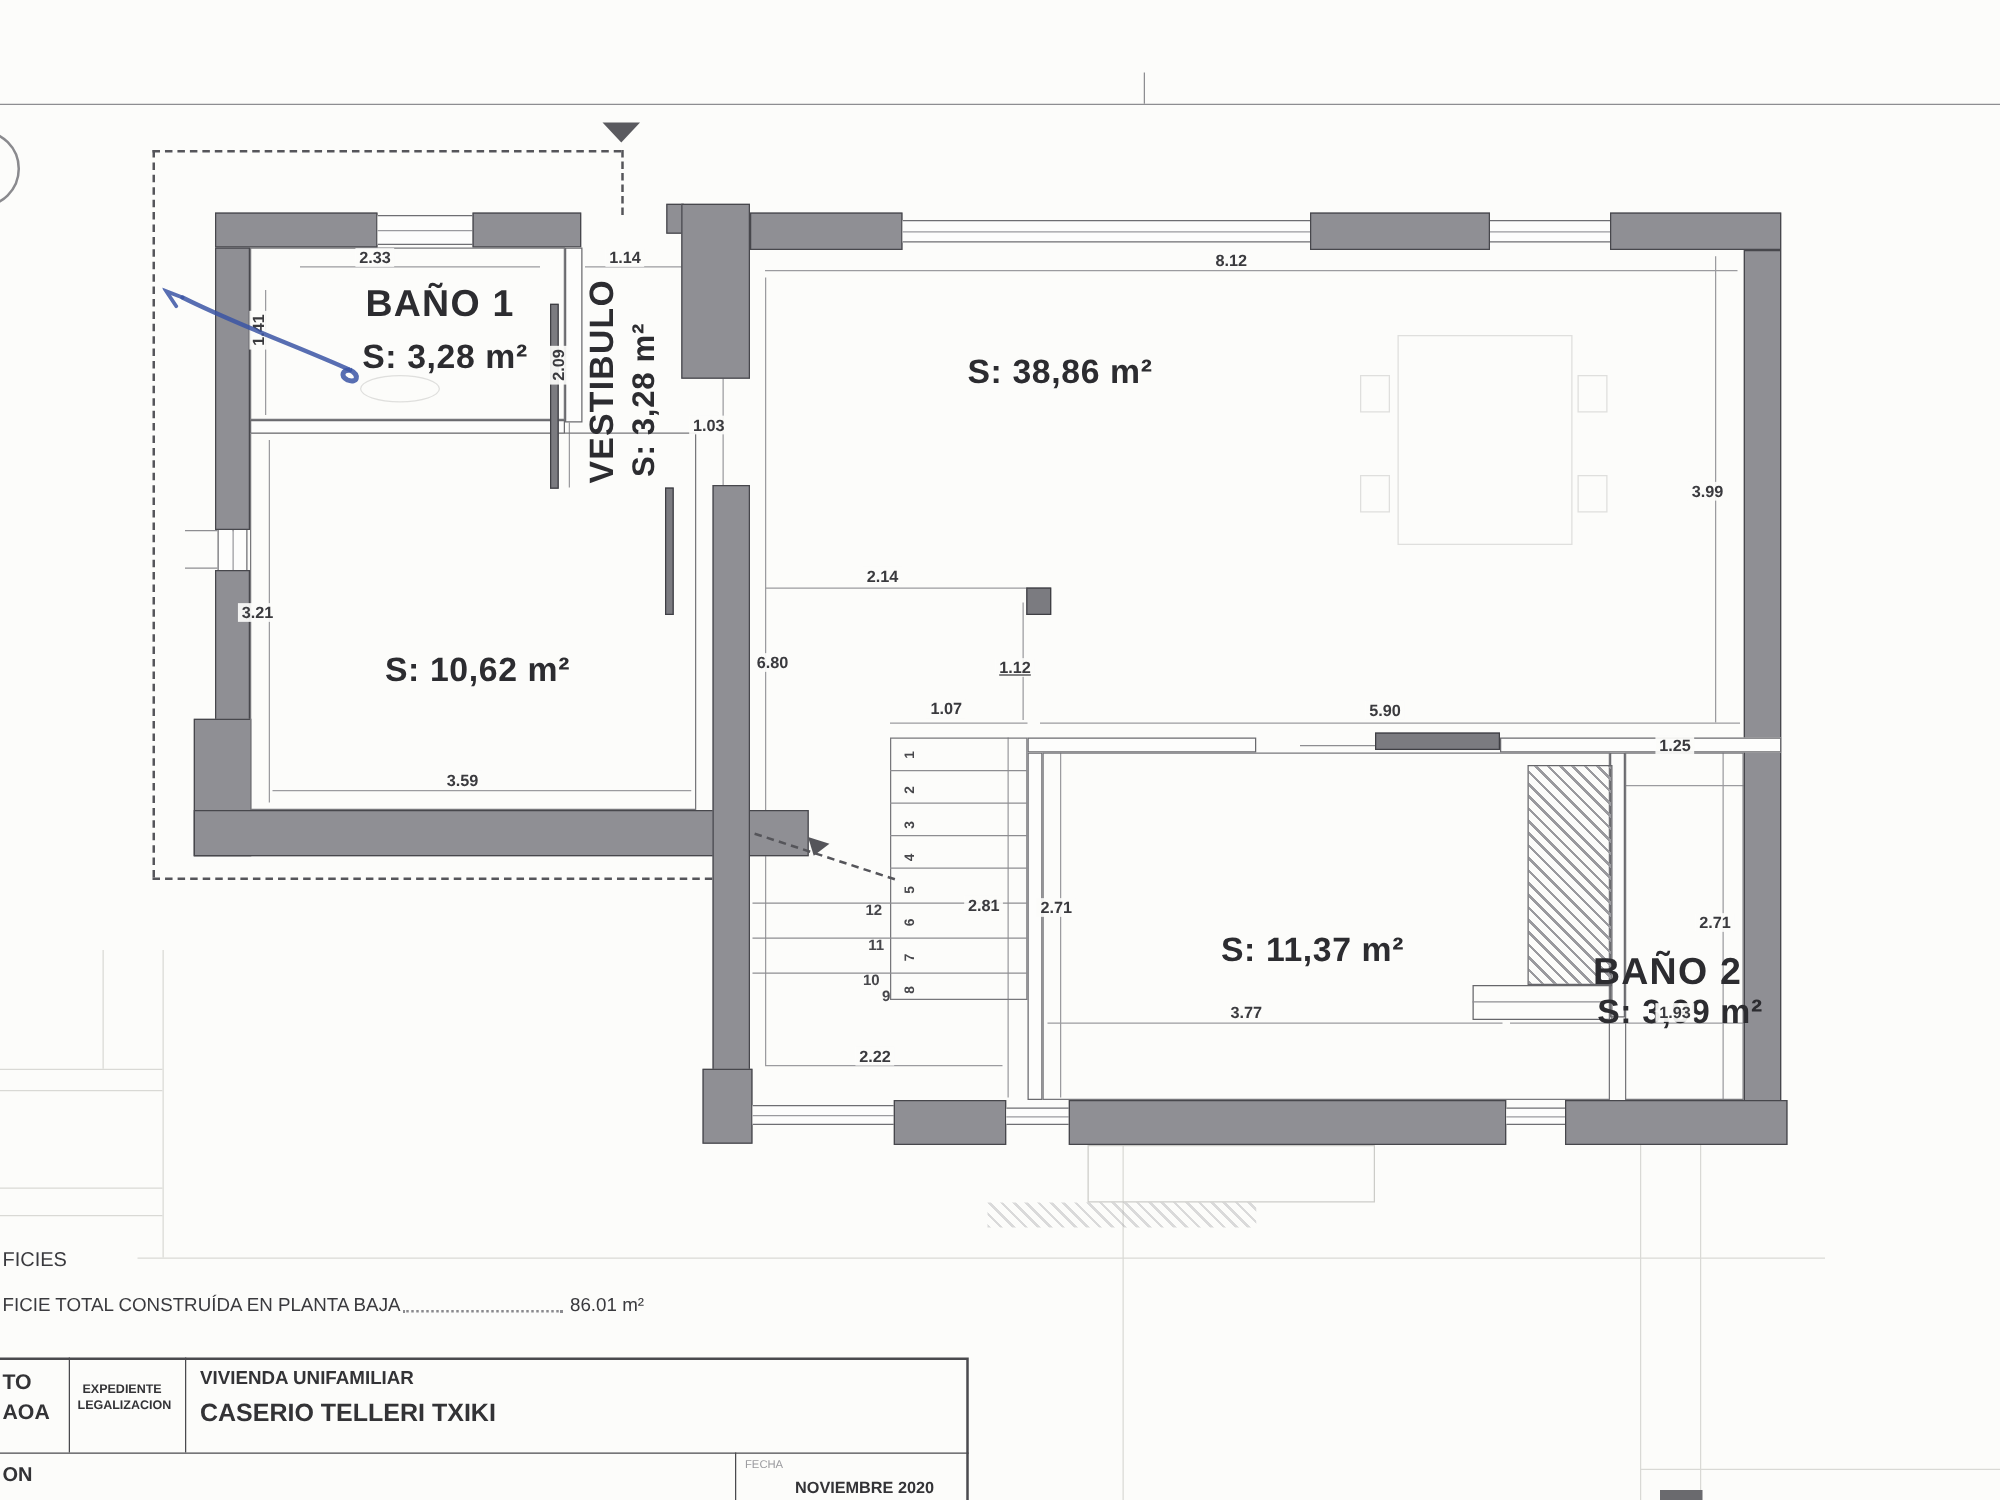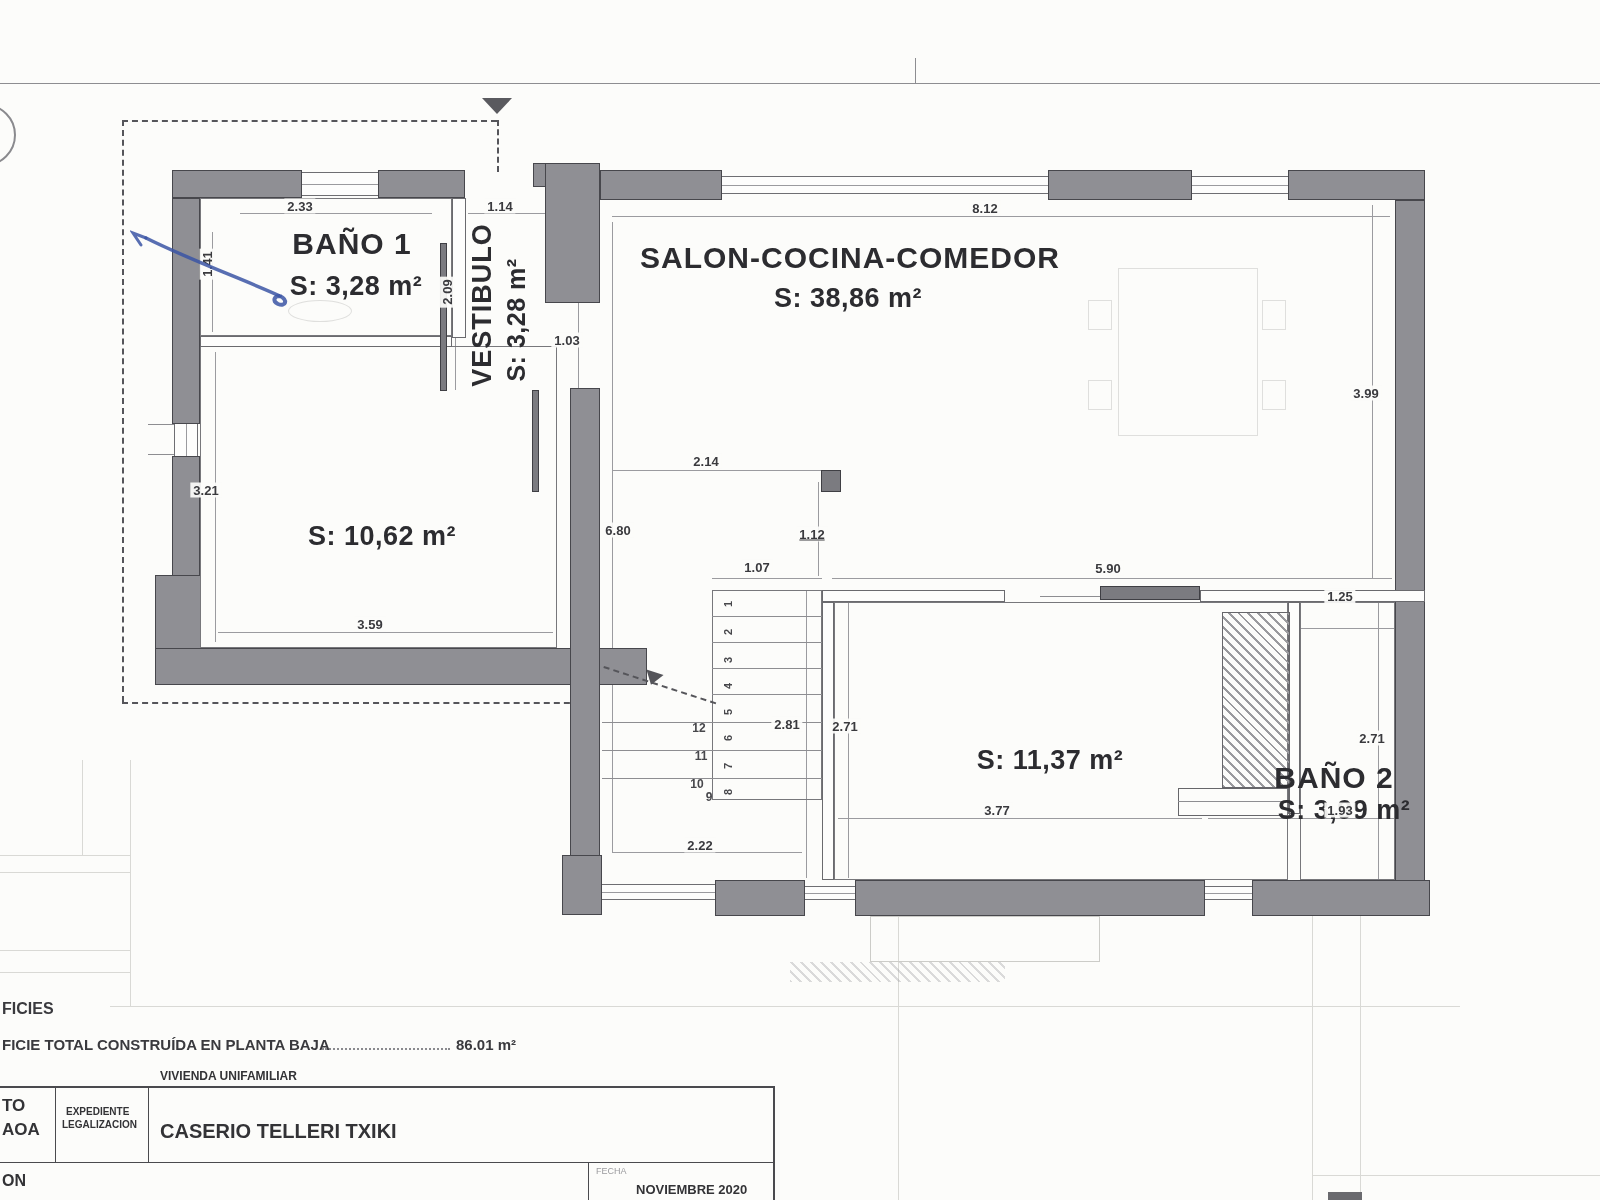--- a/index.html
+++ b/index.html
@@ -33,21 +33,21 @@
   .snum{position:absolute;font-size:12px;font-weight:bold;color:#47474b;transform:translate(-50%,-50%);}
   .snum.rot{transform:translate(-50%,-50%) rotate(-90deg);font-size:11px;}
   .ghost{opacity:.14;border:1.5px solid #333;}
   .hatch{background:repeating-linear-gradient(45deg,#9a9a9e 0 2px,transparent 2px 7px);}
   .tri-down{width:0;height:0;border-left:15px solid transparent;border-right:15px solid transparent;
             border-top:16px solid #5a5a5f;}
   .tri-small{width:0;height:0;border-left:9px solid transparent;border-right:9px solid transparent;
              border-top:13px solid #55555a;transform:rotate(18deg);}
   .tb-line{border-color:#4a4a4e !important;}
   .tb-text{position:absolute;font-weight:bold;color:#333336;white-space:nowrap;}
-  .note{position:absolute;font-weight:bold;color:#3a3a3e;font-size:15px;white-space:nowrap;}
+  .note{position:absolute;font-weight:normal;color:#3a3a3e;font-size:15px;white-space:nowrap;}
   .dots{border-bottom:2px dotted #8a8a8e;height:0;}
 </style>
 </head>
 <body>
 
 <div id="sheet">
 
   <div class="abs tl-h" style="left:0;top:83;left:0px;top:83px;width:1600px;"></div>
   <div class="abs tl-v" style="left:915px;top:58px;height:25px;"></div>
   <div class="abs" style="left:-46px;top:104px;width:62px;height:62px;border:2px solid #8a8a8e;border-radius:50%;"></div>
@@ -174,21 +174,20 @@
   <span class="snum" style="left:701px;top:756px;">11</span>
   <span class="snum" style="left:697px;top:784px;">10</span>
   <span class="snum" style="left:709px;top:797px;">9</span>
 
   <span class="rname" style="left:352px;top:244px;text-align:right;">BAÑO 1</span>
   <span class="rarea" style="left:356px;top:286px;">S: 3,28 m²</span>
 
   <span class="rname rot90" style="left:482px;top:305px;font-size:27px;">VESTIBULO</span>
   <span class="rarea rot90" style="left:516px;top:320px;font-size:25px;">S: 3,28 m²</span>
 
-  <span class="rname" style="left:850px;top:258px;">SALON-COCINA-COMEDOR</span>
   <span class="rarea" style="left:848px;top:298px;">S: 38,86 m²</span>
 
   <span class="rarea" style="left:382px;top:536px;">S: 10,62 m²</span>
 
   <span class="rarea" style="left:1050px;top:760px;">S: 11,37 m²</span>
 
   <span class="rname" style="left:1334px;top:778px;">BAÑO 2</span>
   <span class="rarea" style="left:1344px;top:810px;">S: 3,99 m²</span>
 
   <span class="dim" style="left:300px;top:206px;">2.33</span>
@@ -227,19 +226,19 @@
   <div class="abs" style="left:-30px;top:1086px;width:805px;height:140px;border:2px solid #4a4a4e;"></div>
   <div class="abs tl-v tb-line" style="left:55px;top:1086px;height:76px;"></div>
   <div class="abs tl-v tb-line" style="left:148px;top:1086px;height:76px;"></div>
   <div class="abs tl-h tb-line" style="left:-30px;top:1162px;width:805px;"></div>
   <div class="abs tl-v tb-line" style="left:588px;top:1162px;height:38px;"></div>
 
   <span class="tb-text" style="left:2px;top:1096px;font-size:17px;">TO</span>
   <span class="tb-text" style="left:2px;top:1120px;font-size:17px;">AOA</span>
   <span class="tb-text" style="left:66px;top:1106px;font-size:10px;">EXPEDIENTE</span>
   <span class="tb-text" style="left:62px;top:1119px;font-size:10px;">LEGALIZACION</span>
-  <span class="tb-text" style="left:160px;top:1069px;font-size:12px;">VIVIENDA UNIFAMILIAR</span>
+  <span class="tb-text" style="left:160px;top:1094px;font-size:15px;">VIVIENDA UNIFAMILIAR</span>
   <span class="tb-text" style="left:160px;top:1120px;font-size:20px;">CASERIO TELLERI TXIKI</span>
   <span class="tb-text" style="left:2px;top:1172px;font-size:16px;">ON</span>
   <span class="tb-text" style="left:596px;top:1166px;font-size:9px;color:#9a9a9e;font-weight:normal;">FECHA</span>
   <span class="tb-text" style="left:636px;top:1182px;font-size:13px;">NOVIEMBRE  2020</span>
 
 </div>
 
 </body></html>

